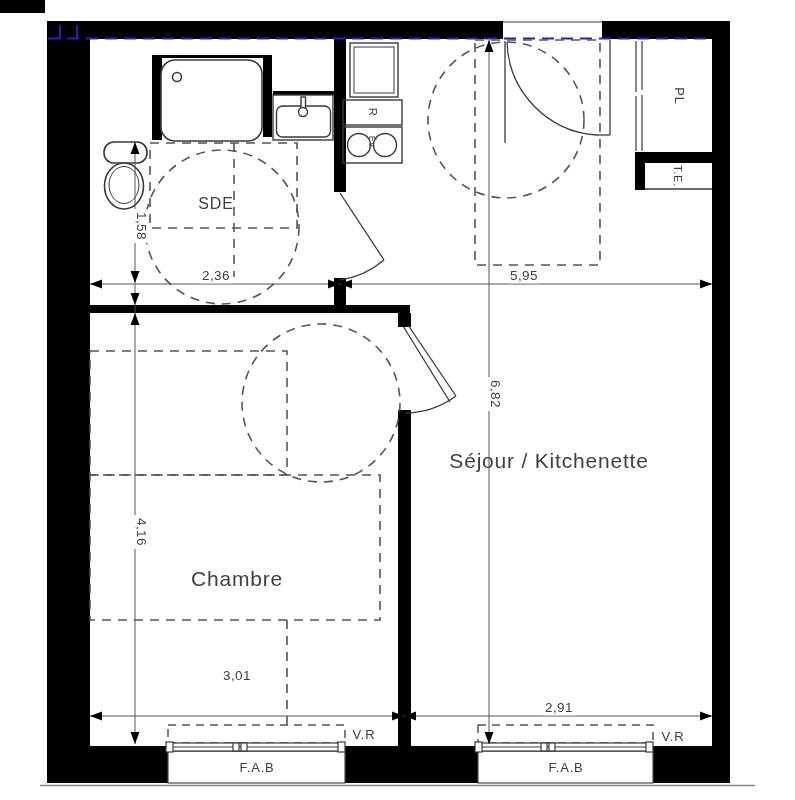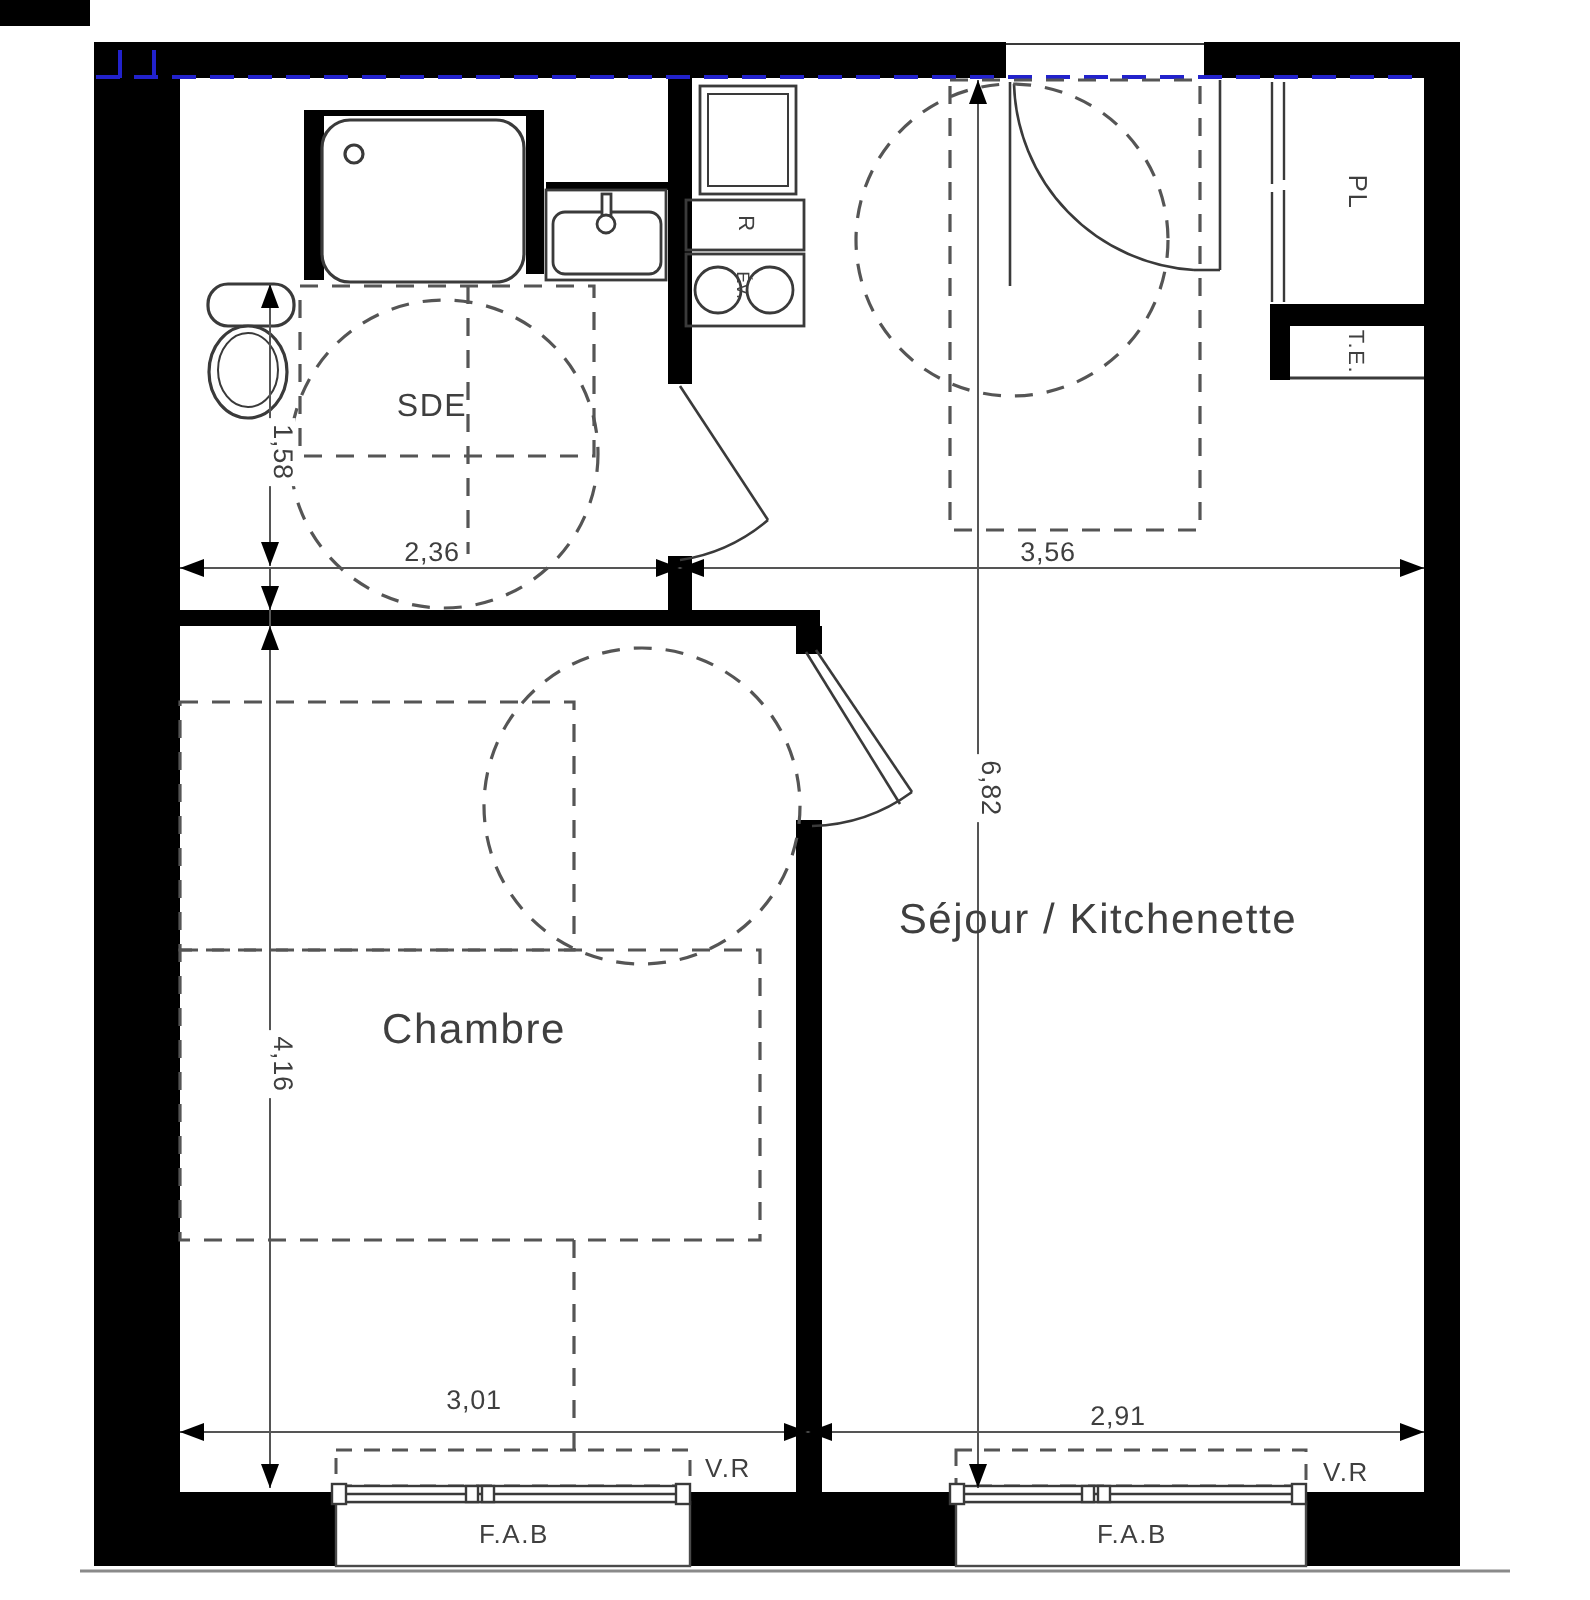--- a/index.html
+++ b/index.html
@@ -171,34 +171,34 @@
       <path d="M90,716 l12,-4.5 v9 z"></path>
       <path d="M404,716 l-12,-4.5 v9 z"></path>
       <path d="M404,716 l12,-4.5 v9 z"></path>
       <path d="M712,716 l-12,-4.5 v9 z"></path>
     </g>
 
     <line x1="40" y1="785.5" x2="755" y2="785.5" stroke="#8a8a8a" stroke-width="1.5"></line>
   </svg>
 
   <div class="lbl room-sm" style="left:216px;top:204px;">SDE</div>
-  <div class="lbl room" style="left:237px;top:515px;">Chambre</div>
+  <div class="lbl room" style="left:237px;top:578px;">Chambre</div>
   <div class="lbl room" style="left:549px;top:460px;">Séjour / Kitchenette</div>
 
   <div class="lbl vlbl fix" style="left:679px;top:96px;">PL</div>
   <div class="lbl vlbl fix-sm" style="left:677px;top:176px;">T.E.</div>
   <div class="lbl vlbl fix-sm" style="left:372px;top:112px;">R</div>
   <div class="lbl vlbl fix-xs" style="left:371px;top:143px;">Év.</div>
 
   <div class="lbl win" style="left:364px;top:734px;">V.R</div>
   <div class="lbl win" style="left:673px;top:736px;">V.R</div>
   <div class="lbl win" style="left:257px;top:767px;">F.A.B</div>
   <div class="lbl win" style="left:566px;top:767px;">F.A.B</div>
 
   <div class="lbl dim" style="left:216px;top:276px;text-align:center;">2,36</div>
-  <div class="lbl dim" style="left:524px;top:276px;">3,56</div>
-  <div class="lbl dim" style="left:237px;top:700px;">3,01</div>
+  <div class="lbl dim" style="left:524px;top:276px;">5,95</div>
+  <div class="lbl dim" style="left:237px;top:676px;">3,01</div>
   <div class="lbl dim" style="left:559px;top:708px;">2,91</div>
   <div class="lbl vlbl dim" style="left:141px;top:226px;">1,58</div>
   <div class="lbl vlbl dim" style="left:141px;top:532px;">4,16</div>
   <div class="lbl vlbl dim" style="left:495px;top:394px;">6,82</div>
 
 </div>
 
 </body></html>

